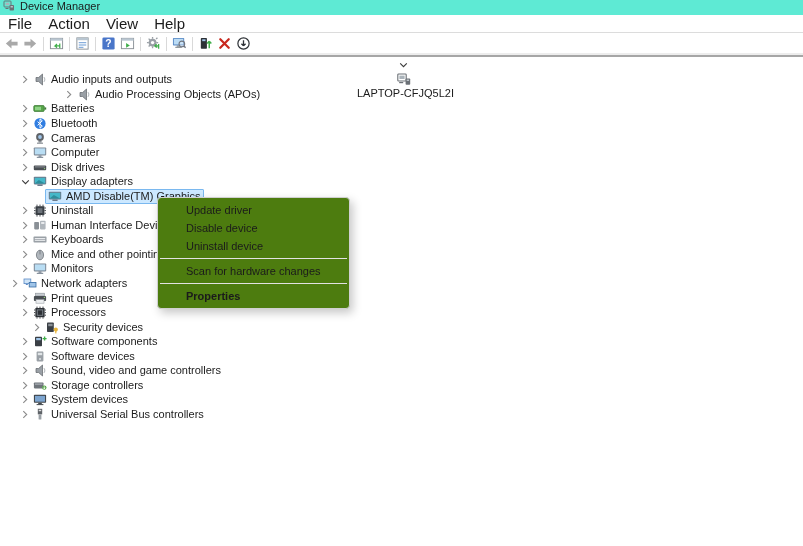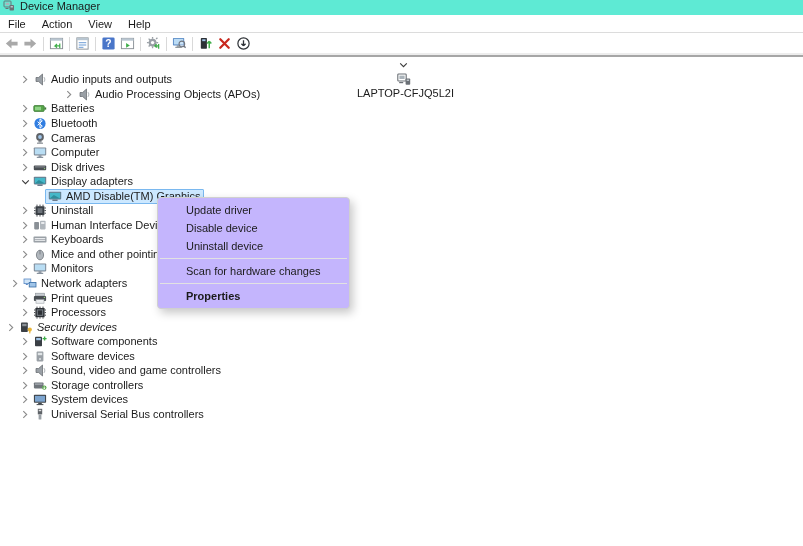--- a/index.html
+++ b/index.html
@@ -10,42 +10,42 @@
   
   .titlebar{
     position:absolute;left:0;top:0;width:100%;height:15px;
     background:#5eead4;display:flex;align-items:flex-start;gap:5px;padding-left:3px;box-sizing:border-box;
     font-size:11px;color:#1b1b1b;
   }
   .titlebar .app-icon{width:12px;height:12px;display:inline-flex;}
   
   .menubar{
     position:absolute;left:0;top:15px;width:100%;height:18px;background:#ffffff;
-    display:flex;align-items:center;font-size:11px;border-bottom:1px solid #dcdcdc;box-sizing:border-box;
+    display:flex;align-items:center;font-size:15px;border-bottom:1px solid #dcdcdc;box-sizing:border-box;
   }
   .menubar .mitem{padding:1px 8px;cursor:default;}
   
   .toolbar{
     position:absolute;left:0;top:34px;width:100%;height:19px;background:#ffffff;
     display:flex;align-items:center;padding-left:2px;box-sizing:border-box;
   }
   .toolbar .tbtn{width:17px;height:17px;display:flex;align-items:center;justify-content:center;margin:0 1px;}
   .toolbar .tsep{width:1px;height:14px;background:#d9d9d9;margin:0 3px;}
   .toolbar-edge{position:absolute;left:0;top:53px;width:100%;height:4px;background:#ededed;border-bottom:2px solid #a6a6a6;box-sizing:border-box;}
   
   .tree{position:absolute;left:0;top:58px;width:100%;}
   .trow{height:14.55px;display:flex;align-items:center;font-size:11px;white-space:nowrap;}
   .chev{width:14px;height:14px;display:inline-flex;align-items:center;justify-content:center;flex:0 0 14px;}
   .ticon{width:15px;height:13px;display:inline-flex;align-items:center;justify-content:center;flex:0 0 15px;}
   .tlabel{margin-left:4px;line-height:13px;}
   .selwrap{display:flex;align-items:center;border:1px solid #7ab8ef;background:#cce8ff;padding:0 3px 0 0;margin-left:-1px;height:13px;border-radius:1px;}
   .selwrap .ticon{margin-left:1px;}
   
   .ctxmenu{
-    position:absolute;left:157px;top:197px;width:193px;background:#c4b5fd;
+    position:absolute;left:157px;top:197px;width:193px;background:#4d7c0f;
     border:1px solid #d0d0d0;border-radius:4px;box-shadow:3px 4px 10px rgba(0,0,0,0.22);
     padding:3px 0;font-size:11px;box-sizing:border-box;
   }
   .citem{height:18px;display:flex;align-items:center;padding-left:28px;cursor:default;}
   .citem.bold{font-weight:bold;}
   .csep{height:1px;background:#e2e2e2;margin:3px 2px;}
   svg{display:block;}
 </style>
 </head>
 <body>
@@ -448,21 +448,21 @@
         </span>
         <span class="ticon">
           <svg width="14" height="13" viewBox="0 0 14 13">
             <rect x="2.4" y="2" width="9.2" height="9.2" fill="#2d3136"></rect>
             <rect x="4.3" y="3.9" width="5.4" height="5.4" fill="none" stroke="#7d848c" stroke-width="0.9"></rect>
             <path d="M4 2V0.6M7 2V0.6M10 2V0.6M4 12.6v-1.4M7 12.6v-1.4M10 12.6v-1.4M2.4 4H1M2.4 6.6H1M2.4 9.2H1M13 4h-1.4M13 6.6h-1.4M13 9.2h-1.4" stroke="#2d3136" stroke-width="0.9"></path>
           </svg>
         </span>
         <span class="tlabel">Processors</span>
       </div>
-      <div class="trow" style="padding-left: 4px; font-style: italic;">
+      <div class="trow" style="padding-left: 30px;">
         <span class="chev">
           <svg width="8" height="9" viewBox="0 0 8 9">
             <path d="M2.3 1.2l3.4 3.3-3.4 3.3" fill="none" stroke="#8b8b8b" stroke-width="1.1"></path>
           </svg>
         </span>
         <span class="ticon">
           <svg width="14" height="13" viewBox="0 0 14 13">
             <rect x="2" y="1.4" width="6.8" height="9.6" rx="0.8" fill="#3a3f45"></rect>
             <rect x="3.2" y="2.8" width="4.4" height="2.4" fill="#8a9096"></rect>
             <circle cx="10.8" cy="8.6" r="2.1" fill="#e8b53a"></circle>

